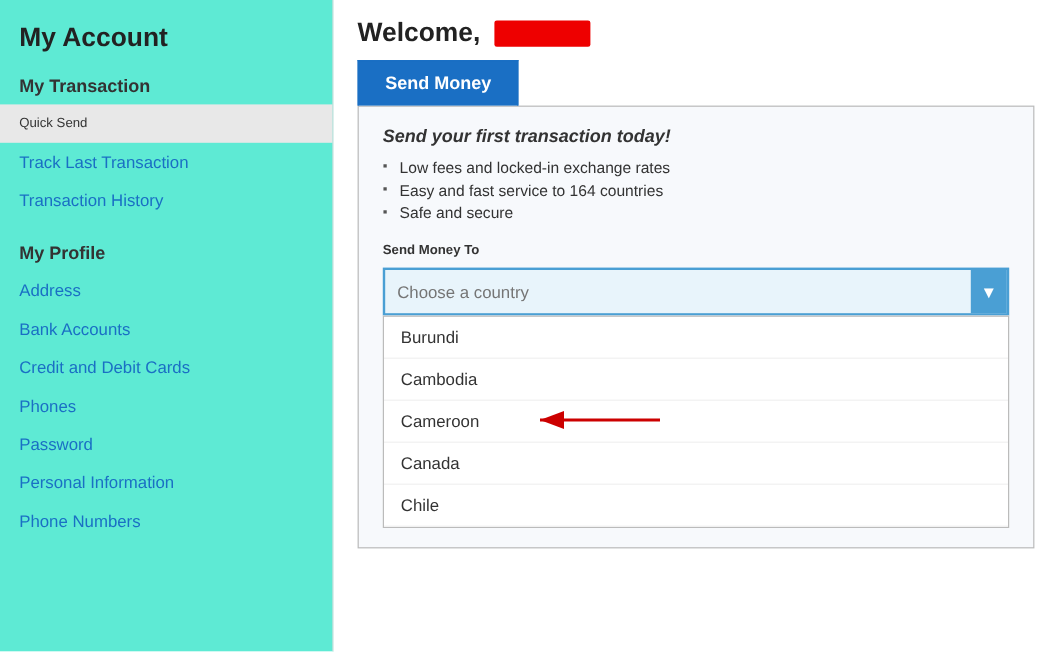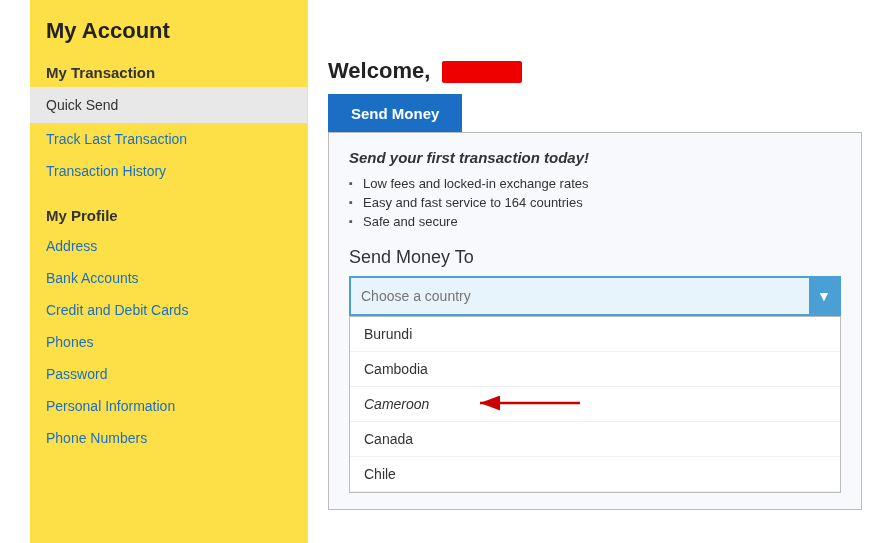--- a/index.html
+++ b/index.html
@@ -11,61 +11,59 @@
     }
     .layout {
       display: flex;
       width: 882px;
       min-height: 543px;
     }
     
     .sidebar {
       width: 278px;
       min-width: 278px;
-      background: #fde047;
+      background: #5eead4;
       border-right: 1px solid #ddd;
       padding: 0;
-      margin-left: 30px;
     }
     .sidebar-title {
       font-size: 22px;
       font-weight: bold;
       padding: 18px 16px 10px 16px;
       color: #222;
     }
     .sidebar-section-title {
       font-size: 15px;
       font-weight: bold;
       padding: 10px 16px 6px 16px;
       color: #333;
     }
     .sidebar-item-highlight {
       background: #e8e8e8;
       padding: 10px 16px;
-      font-size: 14px;
+      font-size: 11px;
       color: #333;
       cursor: pointer;
     }
     .sidebar-link {
       padding: 8px 16px;
       font-size: 14px;
       color: #1a6fc4;
       cursor: pointer;
       display: block;
       text-decoration: none;
     }
     .sidebar-section-gap {
       height: 10px;
     }
     
     .main {
       flex: 1;
       padding: 0;
       background: #fff;
-      margin-top: 44px;
     }
     .main-header {
       padding: 14px 20px 10px 20px;
       font-size: 22px;
       font-weight: bold;
       color: #222;
     }
     .redacted {
       display: inline-block;
       background: #e00;
@@ -125,22 +123,22 @@
     }
     .promo-list li::before {
       content: '▪';
       position: absolute;
       left: 0;
       color: #555;
       font-size: 11px;
       top: 3px;
     }
     .send-money-to-label {
-      font-size: 18px;
-      font-weight: normal;
+      font-size: 11px;
+      font-weight: bold;
       color: #333;
       margin-bottom: 8px;
     }
     
     .country-selector-wrapper {
       position: relative;
       border: 2px solid #4a9fd4;
       background: #e8f4fb;
       display: flex;
       align-items: center;
@@ -266,21 +264,21 @@
       <div class="dropdown-list">
 
         <div class="dropdown-item">
           <span>Burundi</span>
         </div>
 
         <div class="dropdown-item">
           <span>Cambodia</span>
         </div>
 
-        <div class="dropdown-item arrow-wrapper" style="position:relative;font-style:italic;">
+        <div class="dropdown-item arrow-wrapper" style="position:relative;">
           <span>Cameroon</span>
           
           <svg class="red-arrow" width="120" height="30" style="position:absolute; left:120px; top:50%; transform:translateY(-50%); pointer-events:none;">
             <defs>
               <marker id="arrowhead" markerWidth="8" markerHeight="6" refX="8" refY="3" orient="auto">
                 <polygon points="0 0, 8 3, 0 6" fill="#cc0000"></polygon>
               </marker>
             </defs>
             <line x1="110" y1="14" x2="10" y2="14" stroke="#cc0000" stroke-width="2.5" marker-end="url(#arrowhead)"></line>
           </svg>

